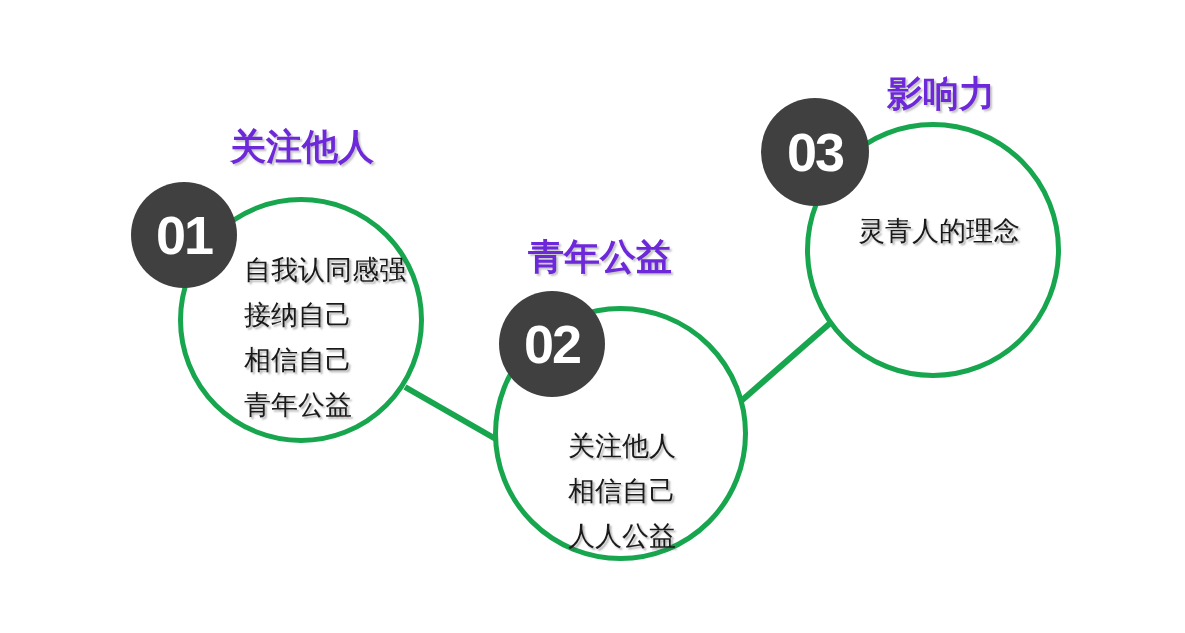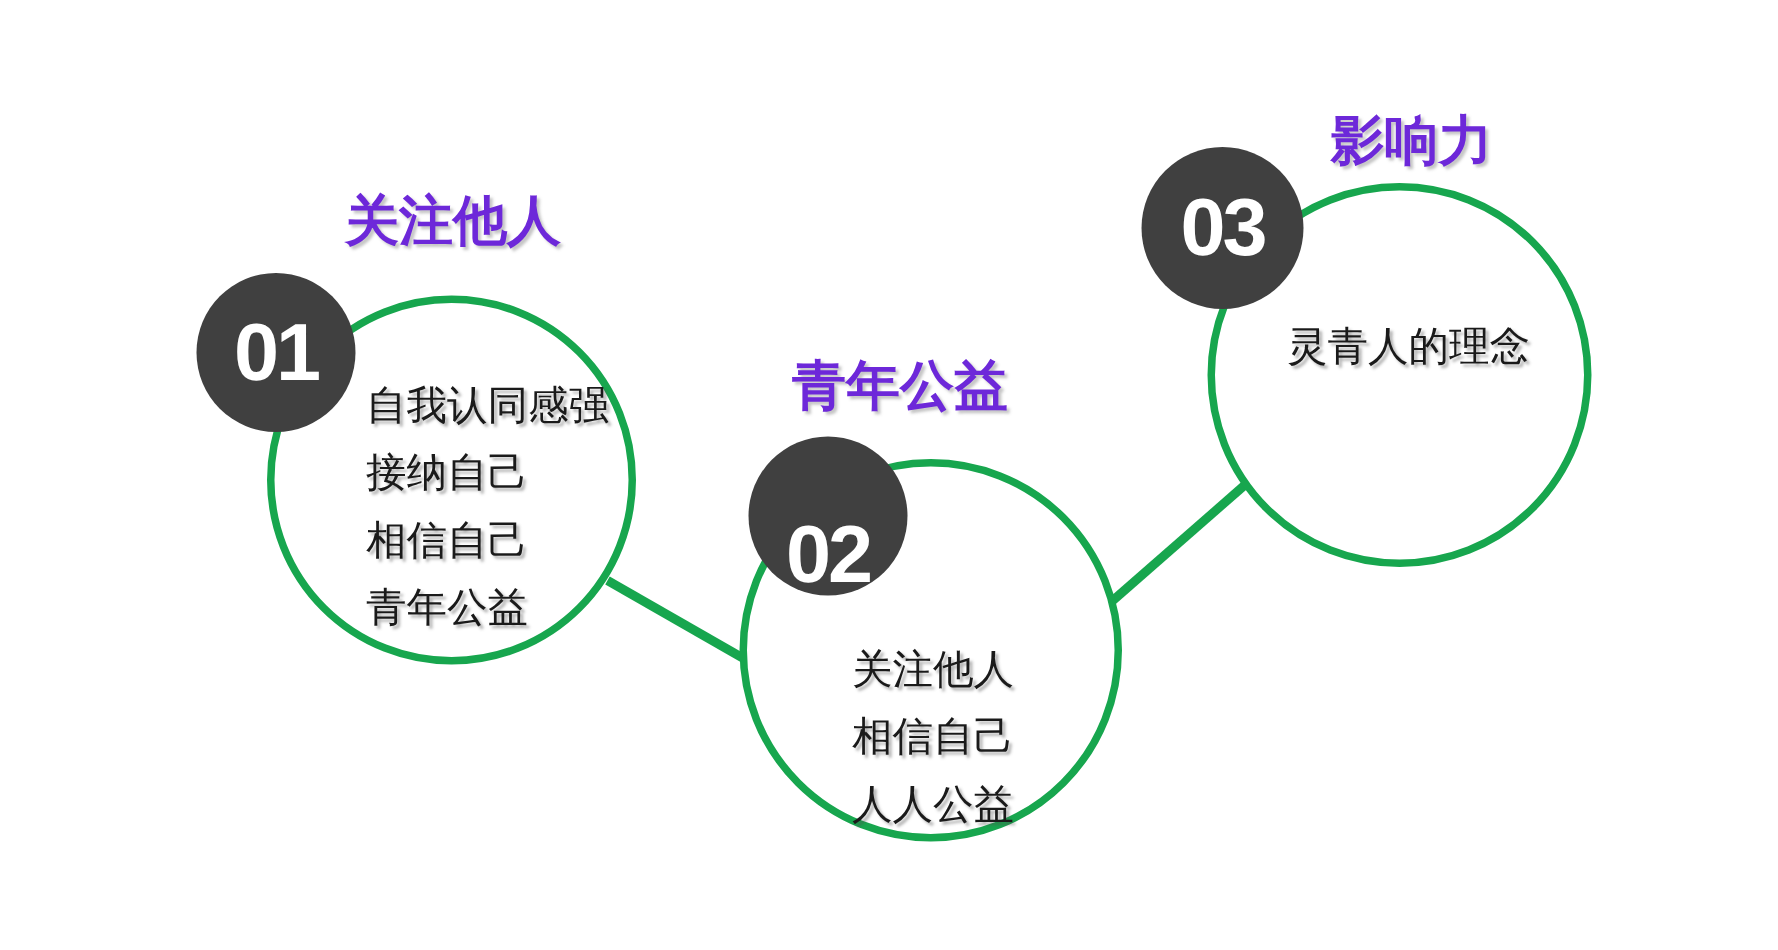--- a/index.html
+++ b/index.html
@@ -26,21 +26,21 @@
 
   .badge {
     position: absolute;
     width: 106px; height: 106px;
     border-radius: 50%;
     background: #404040;
     display: flex; align-items: center; justify-content: center;
     z-index: 2;
   }
   .b1 { left: 131px; top: 182px; }
-  .b2 { left: 499px; top: 291px; align-items: flex-end; }
+  .b2 { left: 499px; top: 291px; }
   .b3 { left: 761px; top: 98px; width: 108px; height: 108px; }
 
   .badge-num {
     color: #ffffff;
     font-size: 54px;
     font-weight: bold;
     letter-spacing: -2px;
     line-height: 1;
   }
 

